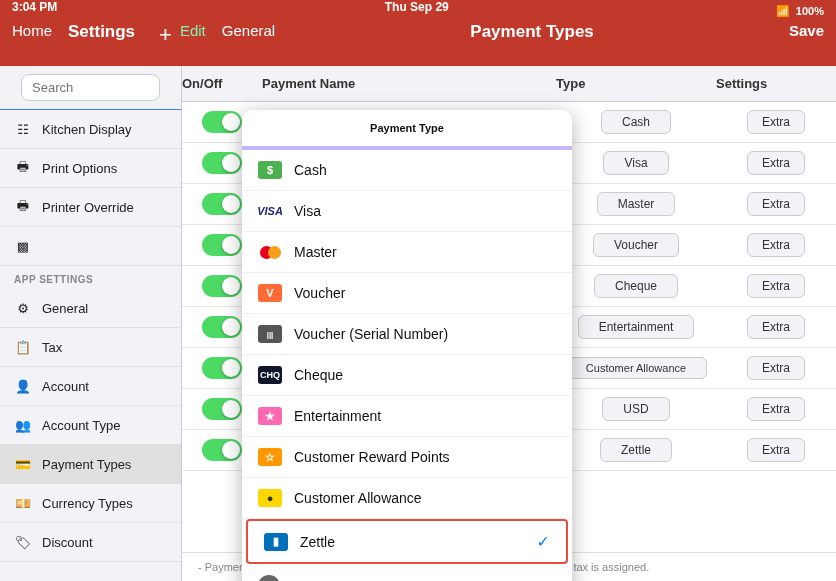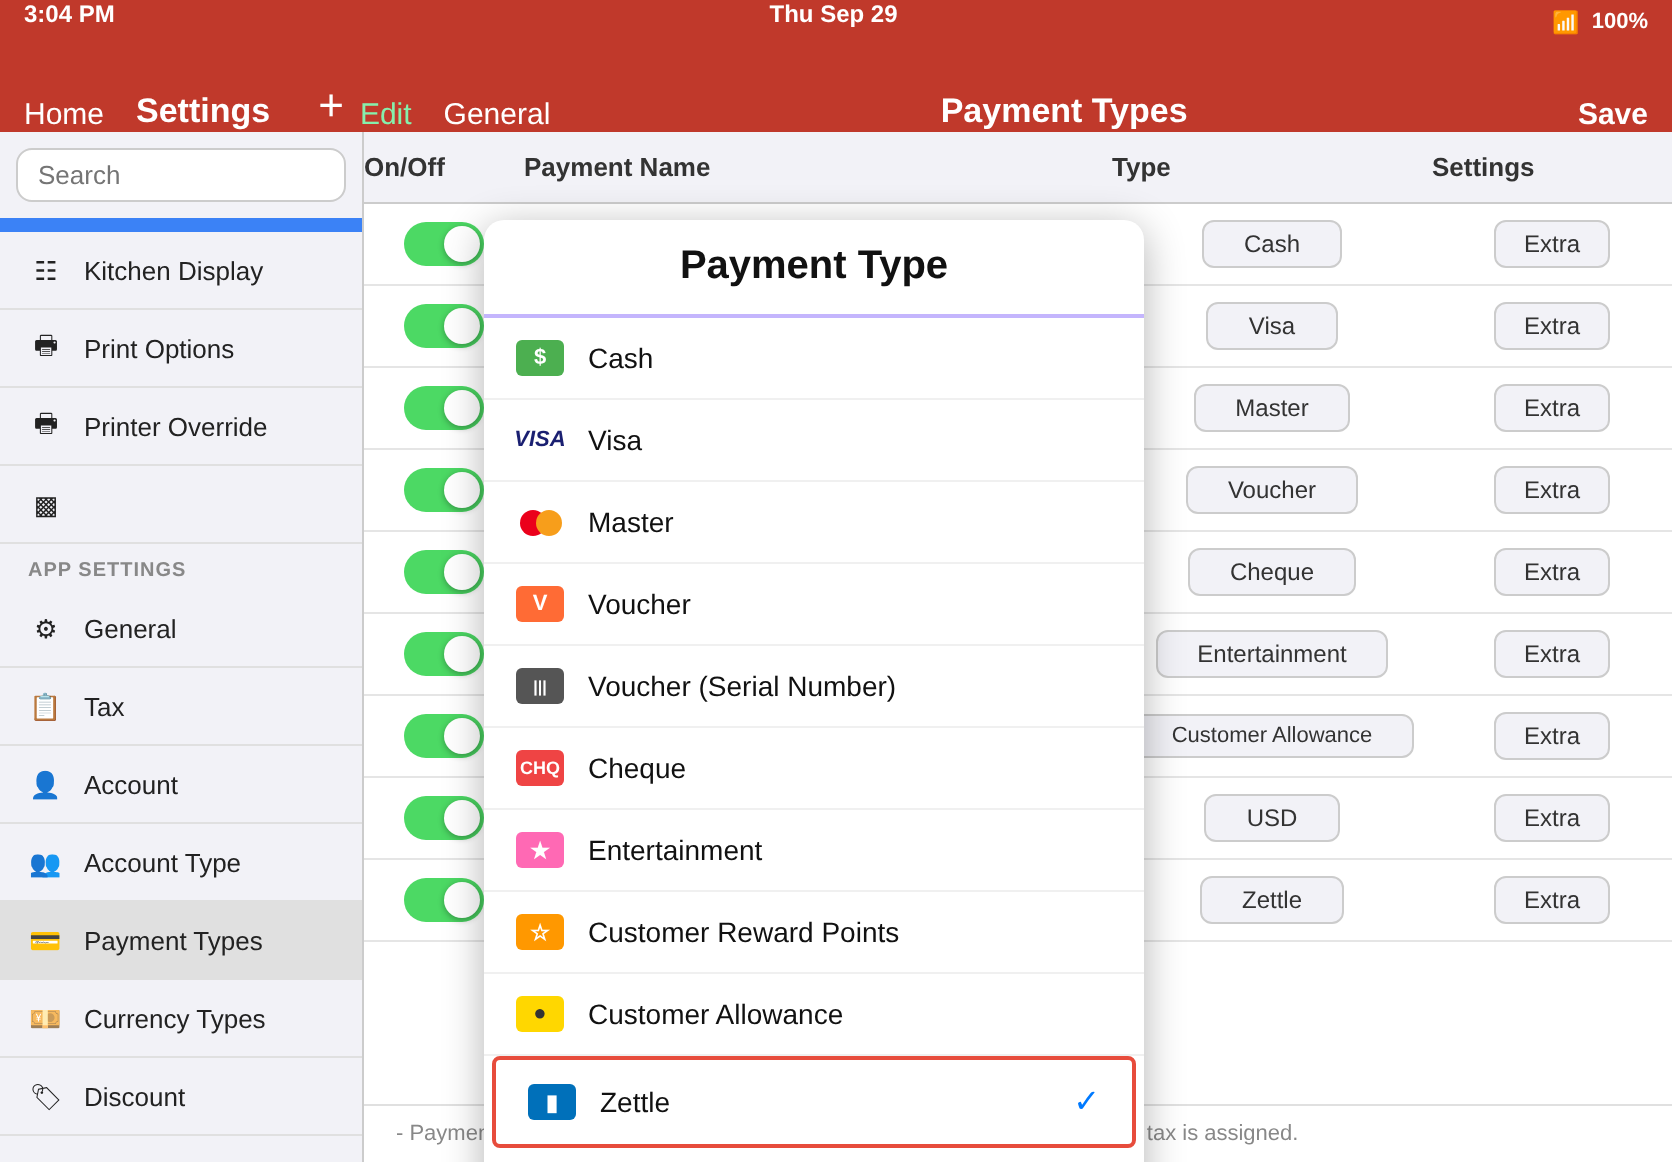--- a/index.html
+++ b/index.html
@@ -15,21 +15,21 @@
       height: 22px;
       font-size: 12px;
       font-weight: 600;
     }
     .status-right { display: flex; align-items: center; gap: 6px; font-size: 11px; }
 
     
     .nav-bar {
       background: #c0392b;
       display: flex;
-      align-items: flex-end;
+      align-items: flex-start;
       height: 44px;
       padding: 0 12px;
       color: white;
     }
     .nav-home { font-size: 15px; color: white; margin-right: 16px; cursor: pointer; }
     .nav-settings { font-size: 17px; font-weight: 700; color: white; margin-right: 24px; }
     .nav-add { font-size: 22px; color: white; margin-right: 8px; cursor: pointer; }
     .nav-edit { font-size: 15px; color: #86efac; margin-right: 8px; cursor: pointer; }
     .nav-general { font-size: 15px; color: white; margin-right: 0; cursor: pointer; }
     .nav-title { flex: 1; text-align: center; font-size: 17px; font-weight: 700; color: white; }
@@ -40,22 +40,22 @@
 
     
     .sidebar {
       width: 182px;
       background: #f2f2f7;
       border-right: 1px solid #ccc;
       overflow-y: auto;
       flex-shrink: 0;
     }
     .sidebar-search {
-      padding: 8px 8px;
-      border-bottom: 7px solid #3b82f6;
+      padding: 8px 21px;
+      border-bottom: 1px solid #3b82f6;
     }
     .sidebar-search input {
       width: 100%;
       background: white;
       border: 1px solid #ccc;
       border-radius: 8px;
       padding: 5px 10px;
       font-size: 13px;
       color: #999;
     }
@@ -166,24 +166,24 @@
       left: 60px;
       width: 330px;
       background: white;
       border-radius: 10px;
       box-shadow: 0 4px 20px rgba(0,0,0,0.3);
       z-index: 100;
       overflow: hidden;
     }
     .dropdown-title {
       text-align: center;
-      font-size: 20px;
+      font-size: 11px;
       font-weight: 700;
       padding: 12px;
-      border-bottom: 2px solid #c4b5fd;
+      border-bottom: 4px solid #c4b5fd;
       color: #111;
     }
     .dropdown-item {
       display: flex;
       align-items: center;
       padding: 11px 16px;
       font-size: 14px;
       color: #111;
       border-bottom: 1px solid #f0f0f0;
       cursor: pointer;
@@ -419,21 +419,21 @@
       </div>
       <div class="dropdown-item">
         <span class="item-icon icon-voucher">V</span>
         <span>Voucher</span>
       </div>
       <div class="dropdown-item">
         <span class="item-icon icon-voucher-serial" style="font-size:8px;">|||</span>
         <span>Voucher (Serial Number)</span>
       </div>
       <div class="dropdown-item">
-        <span class="item-icon icon-cheque" style="background:#ef4444;color:white;font-size:9px;">CHQ</span>
+        <span class="item-icon icon-cheque" style="background:#0f172a;color:white;font-size:9px;">CHQ</span>
         <span>Cheque</span>
       </div>
       <div class="dropdown-item">
         <span class="item-icon icon-entertainment">★</span>
         <span>Entertainment</span>
       </div>
       <div class="dropdown-item">
         <span class="item-icon icon-reward">☆</span>
         <span>Customer Reward Points</span>
       </div>

